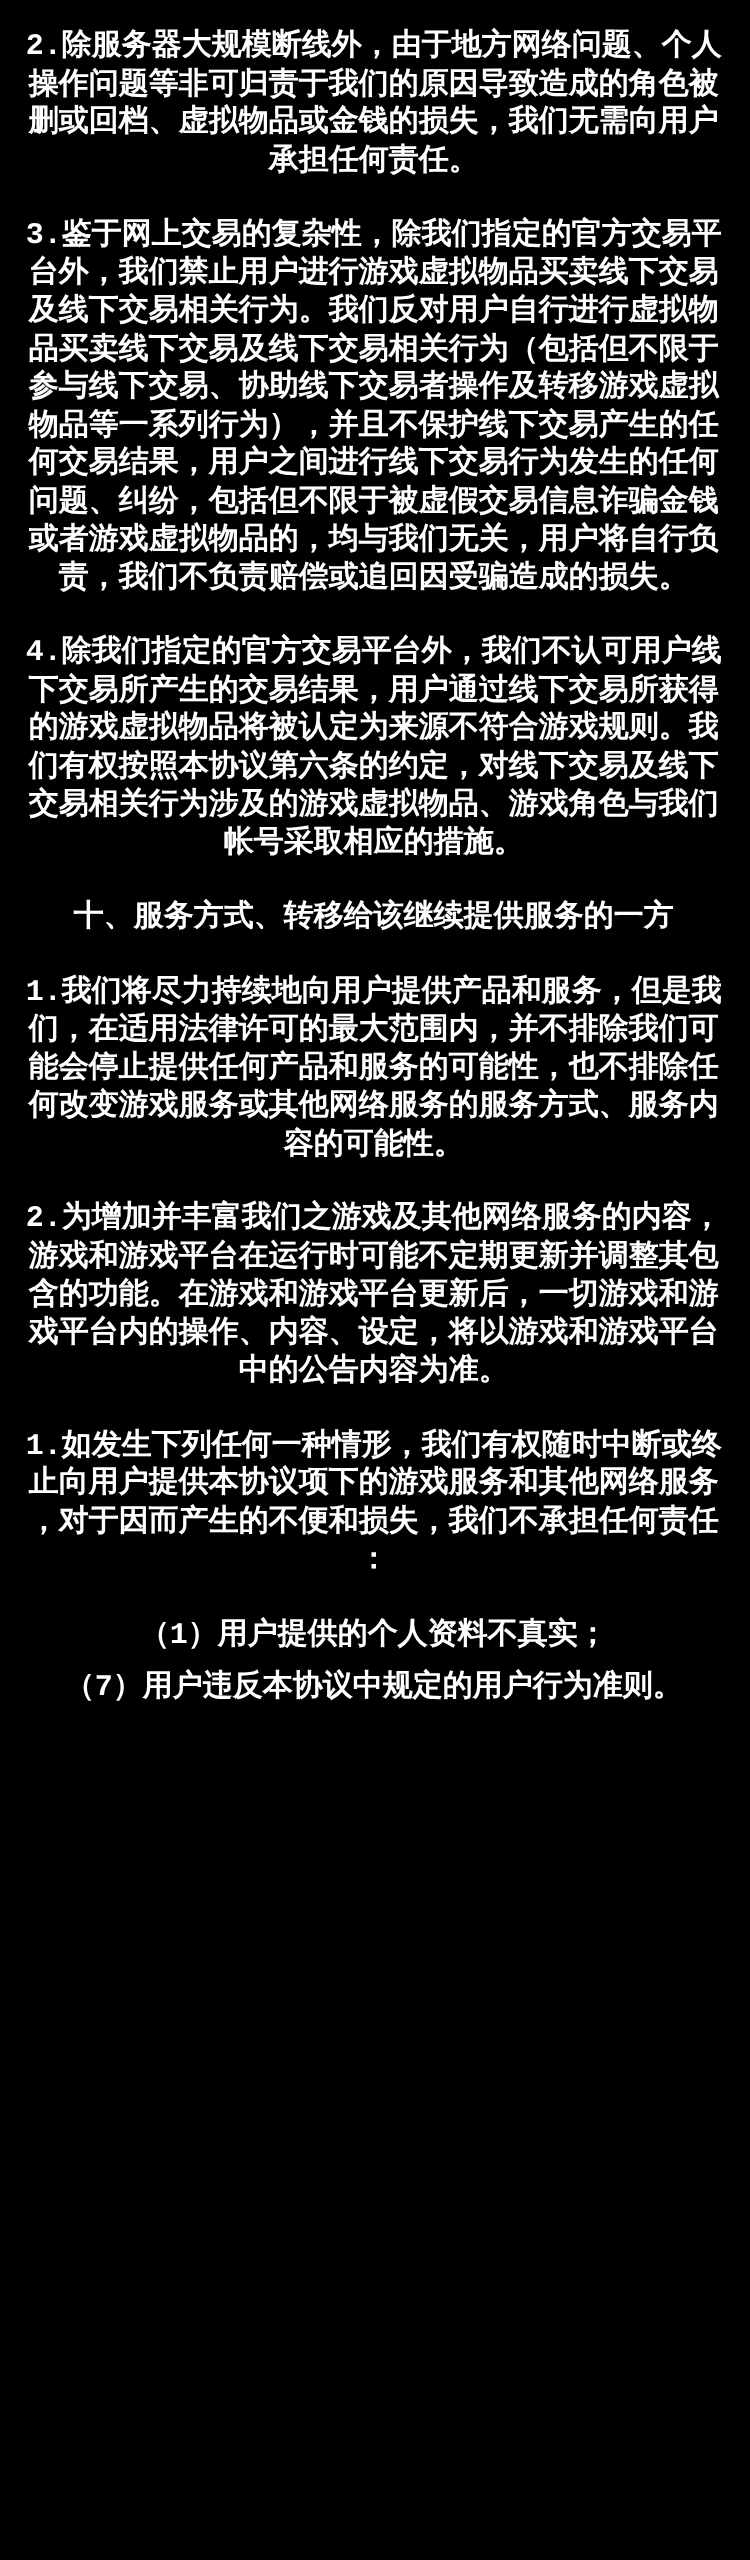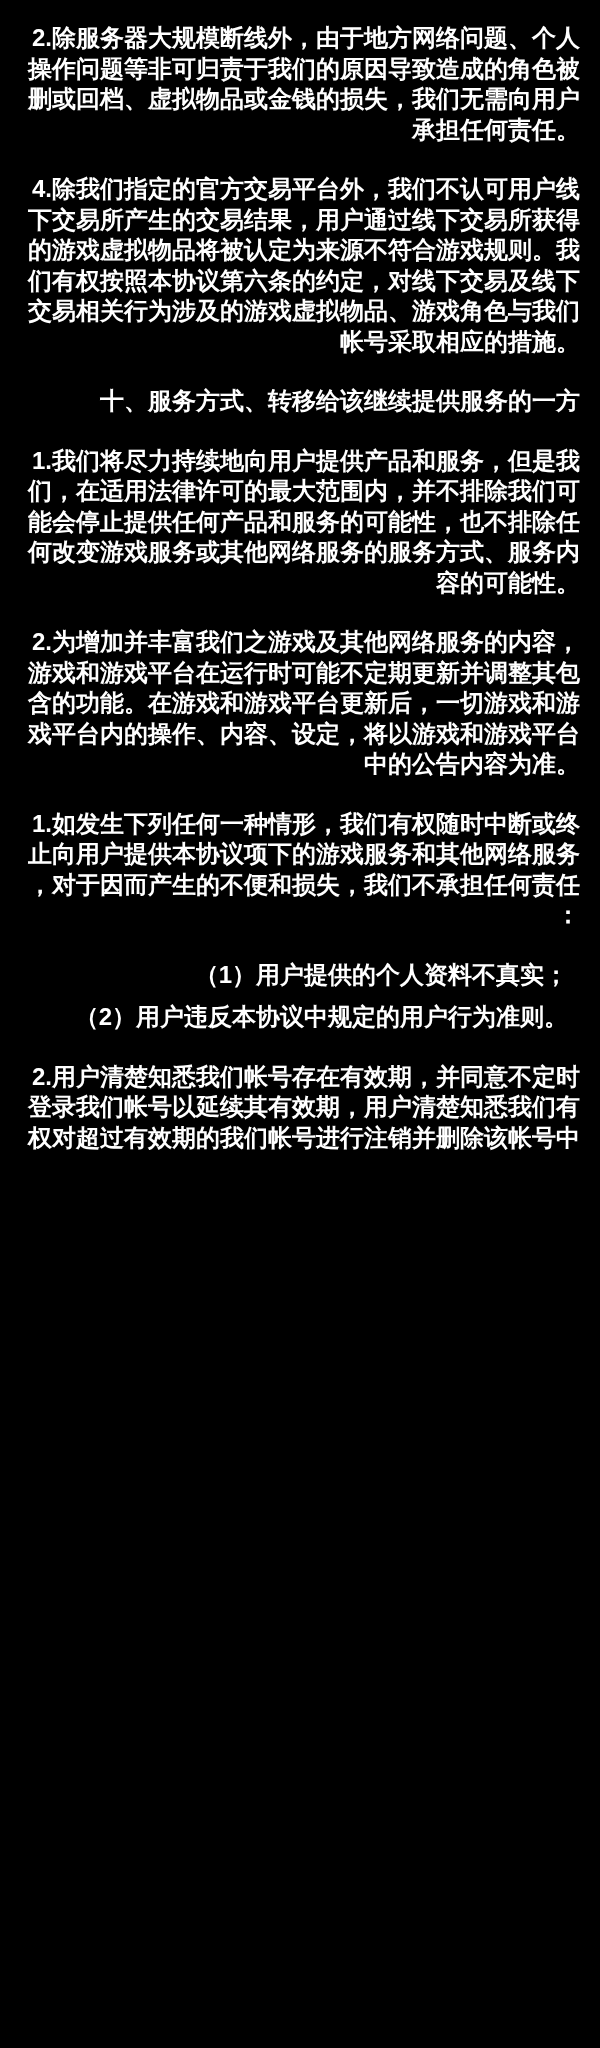--- a/index.html
+++ b/index.html
@@ -13,53 +13,53 @@
     overflow: hidden;
     position: relative;
   }
   .terms-document {
     box-sizing: border-box;
     width: 600px;
     height: 2048px;
     padding: 23px 20px 0 18px;
     background: #000000;
     color: #ffffff;
-    font-family: Liberation Sans, sans-serif;
+    font-family: Liberation Mono, monospace;
     font-weight: bold;
     font-size: 24px;
     line-height: 30.5px;
     letter-spacing: 0;
     word-break: break-all;
     line-break: anywhere;
     overflow-wrap: anywhere;
     overflow: hidden;
-    text-align: right;
+    text-align: center;
   }
   .block {
     margin: 0;
     padding: 0;
   }
   .block + .block {
     margin-top: 29px;
   }
   .heading {
     font-weight: bold;
   }
   .list .list-item {
     margin: 12px;
   }
 </style>
 </head>
 <body>
 
 <div class="terms-document" id="terms-document">
     <div class="block paragraph">2.除服务器大规模断线外，由于地方网络问题、个人操作问题等非可归责于我们的原因导致造成的角色被删或回档、虚拟物品或金钱的损失，我们无需向用户承担任何责任。</div>
+    <div class="block paragraph">3.鉴于网上交易的复杂性，除我们指定的官方交易平台外，我们禁止用户进行游戏虚拟物品买卖线下交易及线下交易相关行为。我们反对用户自行进行虚拟物品买卖线下交易及线下交易相关行为（包括但不限于参与线下交易、协助线下交易者操作及转移游戏虚拟物品等一系列行为），并且不保护线下交易产生的任何交易结果，用户之间进行线下交易行为发生的任何问题、纠纷，包括但不限于被虚假交易信息诈骗金钱或者游戏虚拟物品的，均与我们无关，用户将自行负责，我们不负责赔偿或追回因受骗造成的损失。</div>
     <div class="block paragraph">4.除我们指定的官方交易平台外，我们不认可用户线下交易所产生的交易结果，用户通过线下交易所获得的游戏虚拟物品将被认定为来源不符合游戏规则。我们有权按照本协议第六条的约定，对线下交易及线下交易相关行为涉及的游戏虚拟物品、游戏角色与我们帐号采取相应的措施。</div>
     <div class="block heading">十、服务方式、转移给该继续提供服务的一方</div>
     <div class="block paragraph">1.我们将尽力持续地向用户提供产品和服务，但是我们，在适用法律许可的最大范围内，并不排除我们可能会停止提供任何产品和服务的可能性，也不排除任何改变游戏服务或其他网络服务的服务方式、服务内容的可能性。</div>
     <div class="block paragraph">2.为增加并丰富我们之游戏及其他网络服务的内容，游戏和游戏平台在运行时可能不定期更新并调整其包含的功能。在游戏和游戏平台更新后，一切游戏和游戏平台内的操作、内容、设定，将以游戏和游戏平台中的公告内容为准。</div>
     <div class="block paragraph">1.如发生下列任何一种情形，我们有权随时中断或终止向用户提供本协议项下的游戏服务和其他网络服务，对于因而产生的不便和损失，我们不承担任何责任：</div>
     <div class="block list">
       <div class="list-item">（1）用户提供的个人资料不真实；</div>
-      <div class="list-item">（2）用户违反本协议中规定的用户行为准则。</div>
+      <div class="list-item">（7）用户违反本协议中规定的用户行为准则。</div>
     </div>
-    <div class="block paragraph">2.用户清楚知悉我们帐号存在有效期，并同意不定时登录我们帐号以延续其有效期，用户清楚知悉我们有权对超过有效期的我们帐号进行注销并删除该帐号中</div>
   </div>
 
 </body></html>

